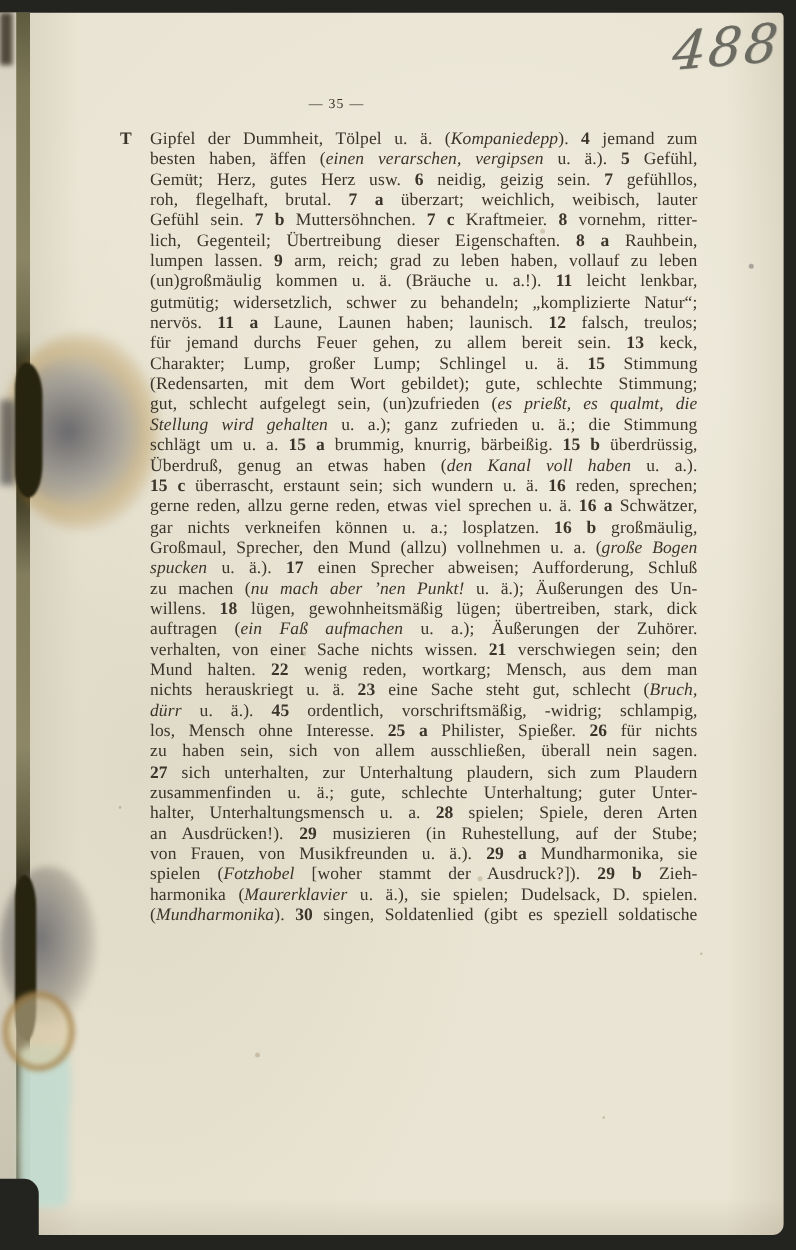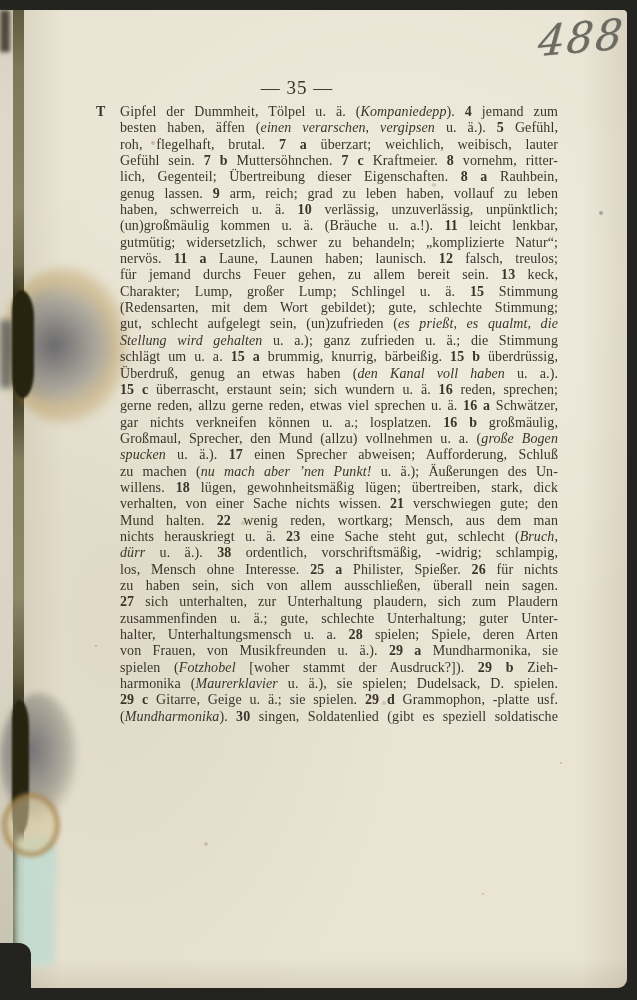--- a/index.html
+++ b/index.html
@@ -66,21 +66,21 @@
 
   
   .handwritten{position:absolute;left:538px;top:17px;z-index:9;
     font-family:"DejaVu Serif",serif;font-style:italic;font-weight:400;
     font-size:42px;line-height:1;color:var(--pencil,#6b6b62);letter-spacing:2px;
     transform:rotate(-5deg) skewX(-10deg);
     text-shadow:0.6px 0.4px 0.7px rgba(107,107,98,0.55);}
 
   
   .pageno{position:absolute;left:247px;top:77px;width:100px;z-index:8;
-    text-align:center;font-size:19px;letter-spacing:1px;color:var(--ink,#3a342b);}
+    text-align:left;font-size:11px;letter-spacing:1px;color:var(--ink,#3a342b);}
   .textblock{position:absolute;left:96px;top:104px;width:462px;z-index:8;color:var(--ink,#3a342b);}
   .tline{font-size:14px;line-height:16.35px;height:16.35px;
     text-align:justify;text-align-last:justify;white-space:normal;
     padding-left:24px;letter-spacing:0.1px;}
   .tline.first{padding-left:0;}
   .lbl{display:inline-block;width:24px;font-weight:700;}
   .num{font-weight:700;}
   .slang{font-style:italic;}
 </style>
 </head>
@@ -104,50 +104,51 @@
   <div class="specks"></div>
   <div class="torn-corner"></div>
 
   <div class="handwritten">488</div>
 
   <div class="pageno">—  35  —</div>
 
   <div class="textblock">
       <div class="tline first"><span class="lbl">T</span><span>Gipfel der Dummheit, Tölpel u. ä. (</span><span class="slang">Kompaniedepp</span><span>). </span><span class="num">4</span><span> jemand zum</span></div>
       <div class="tline"><span>besten haben, äffen (</span><span class="slang">einen verarschen, vergipsen</span><span> u. ä.). </span><span class="num">5</span><span> Gefühl,</span></div>
+      <div class="tline"><span>Gemüt; Herz, gutes Herz usw. </span><span class="num">6</span><span> neidig, geizig sein. </span><span class="num">7</span><span> gefühllos,</span></div>
       <div class="tline"><span>roh, flegelhaft, brutal. </span><span class="num">7 a</span><span> überzart; weichlich, weibisch, lauter</span></div>
       <div class="tline"><span>Gefühl sein. </span><span class="num">7 b</span><span> Muttersöhnchen. </span><span class="num">7 c</span><span> Kraftmeier. </span><span class="num">8</span><span> vornehm, ritter-</span></div>
       <div class="tline"><span>lich, Gegenteil; Übertreibung dieser Eigenschaften. </span><span class="num">8 a</span><span> Rauhbein,</span></div>
-      <div class="tline"><span>genug lassen. </span><span class="num">9</span><span> arm, reich; grad zu leben haben, vollauf zu leben</span></div>
-      <div class="tline"><span>haben, schwerreich u. ä. </span><span class="num">10</span><span> verlässig, unzuverlässig, unpünktlich;</span></div>
+      <div class="tline"><span>lumpen lassen. </span><span class="num">9</span><span> arm, reich; grad zu leben haben, vollauf zu leben</span></div>
       <div class="tline"><span>(un)großmäulig kommen u. ä. (Bräuche u. a.!). </span><span class="num">11</span><span> leicht lenkbar,</span></div>
       <div class="tline"><span>gutmütig; widersetzlich, schwer zu behandeln; „komplizierte Natur“;</span></div>
       <div class="tline"><span>nervös. </span><span class="num">11 a</span><span> Laune, Launen haben; launisch. </span><span class="num">12</span><span> falsch, treulos;</span></div>
       <div class="tline"><span>für jemand durchs Feuer gehen, zu allem bereit sein. </span><span class="num">13</span><span> keck,</span></div>
       <div class="tline"><span>Charakter; Lump, großer Lump; Schlingel u. ä. </span><span class="num">15</span><span> Stimmung</span></div>
       <div class="tline"><span>(Redensarten, mit dem Wort gebildet); gute, schlechte Stimmung;</span></div>
       <div class="tline"><span>gut, schlecht aufgelegt sein, (un)zufrieden (</span><span class="slang">es prießt, es qualmt, die</span></div>
       <div class="tline"><span class="slang">Stellung wird gehalten</span><span> u. a.); ganz zufrieden u. ä.; die Stimmung</span></div>
       <div class="tline"><span>schlägt um u. a. </span><span class="num">15 a</span><span> brummig, knurrig, bärbeißig. </span><span class="num">15 b</span><span> überdrüssig,</span></div>
       <div class="tline"><span>Überdruß, genug an etwas haben (</span><span class="slang">den Kanal voll haben</span><span> u. a.).</span></div>
       <div class="tline"><span class="num">15 c</span><span> überrascht, erstaunt sein; sich wundern u. ä. </span><span class="num">16</span><span> reden, sprechen;</span></div>
       <div class="tline"><span>gerne reden, allzu gerne reden, etwas viel sprechen u. ä. </span><span class="num">16 a</span><span> Schwätzer,</span></div>
       <div class="tline"><span>gar nichts verkneifen können u. a.; losplatzen. </span><span class="num">16 b</span><span> großmäulig,</span></div>
       <div class="tline"><span>Großmaul, Sprecher, den Mund (allzu) vollnehmen u. a. (</span><span class="slang">große Bogen</span></div>
       <div class="tline"><span class="slang">spucken</span><span> u. ä.). </span><span class="num">17</span><span> einen Sprecher abweisen; Aufforderung, Schluß</span></div>
       <div class="tline"><span>zu machen (</span><span class="slang">nu mach aber ’nen Punkt!</span><span> u. ä.); Äußerungen des Un-</span></div>
       <div class="tline"><span>willens. </span><span class="num">18</span><span> lügen, gewohnheitsmäßig lügen; übertreiben, stark, dick</span></div>
-      <div class="tline"><span>verhalten, von einer Sache nichts wissen. </span><span class="num">21</span><span> verschwiegen gute; den</span></div>
+      <div class="tline"><span>auftragen (</span><span class="slang">ein Faß aufmachen</span><span> u. a.); Äußerungen der Zuhörer.</span></div>
+      <div class="tline"><span>verhalten, von einer Sache nichts wissen. </span><span class="num">21</span><span> verschwiegen sein; den</span></div>
       <div class="tline"><span>Mund halten. </span><span class="num">22</span><span> wenig reden, wortkarg; Mensch, aus dem man</span></div>
       <div class="tline"><span>nichts herauskriegt u. ä. </span><span class="num">23</span><span> eine Sache steht gut, schlecht (</span><span class="slang">Bruch,</span></div>
-      <div class="tline"><span class="slang">dürr</span><span> u. ä.). </span><span class="num">38</span><span> ordentlich, vorschriftsmäßig, -widrig; schlampig,</span></div>
+      <div class="tline"><span class="slang">dürr</span><span> u. ä.). </span><span class="num">45</span><span> ordentlich, vorschriftsmäßig, -widrig; schlampig,</span></div>
       <div class="tline"><span>los, Mensch ohne Interesse. </span><span class="num">25 a</span><span> Philister, Spießer. </span><span class="num">26</span><span> für nichts</span></div>
       <div class="tline"><span>zu haben sein, sich von allem ausschließen, überall nein sagen.</span></div>
       <div class="tline"><span class="num">27</span><span> sich unterhalten, zur Unterhaltung plaudern, sich zum Plaudern</span></div>
       <div class="tline"><span>zusammenfinden u. ä.; gute, schlechte Unterhaltung; guter Unter-</span></div>
       <div class="tline"><span>halter, Unterhaltungsmensch u. a. </span><span class="num">28</span><span> spielen; Spiele, deren Arten</span></div>
+      <div class="tline"><span>an Ausdrücken!). </span><span class="num">29</span><span> musizieren (in Ruhestellung, auf der Stube;</span></div>
       <div class="tline"><span>von Frauen, von Musikfreunden u. ä.). </span><span class="num">29 a</span><span> Mundharmonika, sie</span></div>
       <div class="tline"><span>spielen (</span><span class="slang">Fotzhobel</span><span> [woher stammt der Ausdruck?]). </span><span class="num">29 b</span><span> Zieh-</span></div>
       <div class="tline"><span>harmonika (</span><span class="slang">Maurerklavier</span><span> u. ä.), sie spielen; Dudelsack, D. spielen.</span></div>
-      <div class="tline"><span class="num">29 c</span><span> Gitarre, Geige u. ä.; sie spielen. </span><span class="num">29 d</span><span> Grammophon, -platte usf.</span></div>
       <div class="tline"><span>(</span><span class="slang">Mundharmonika</span><span>). </span><span class="num">30</span><span> singen, Soldatenlied (gibt es speziell soldatische</span></div>
     </div>
 </div>
 
 </body></html>

